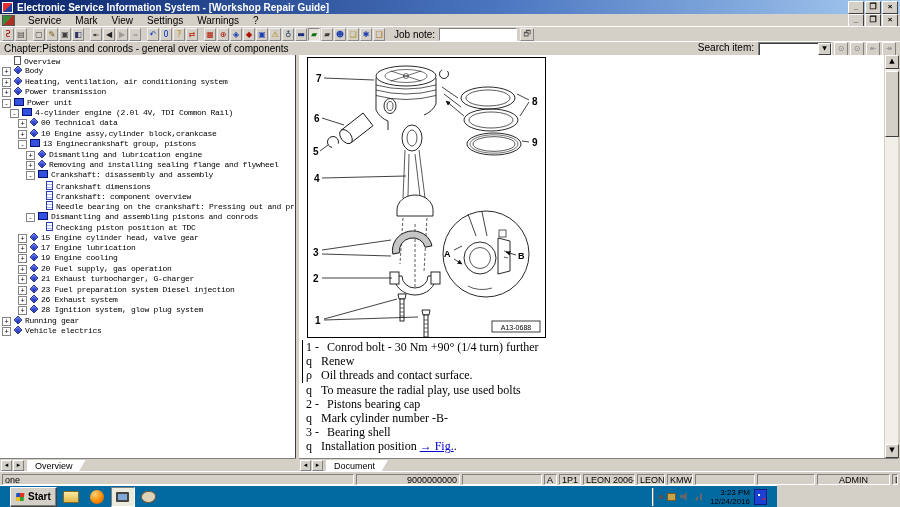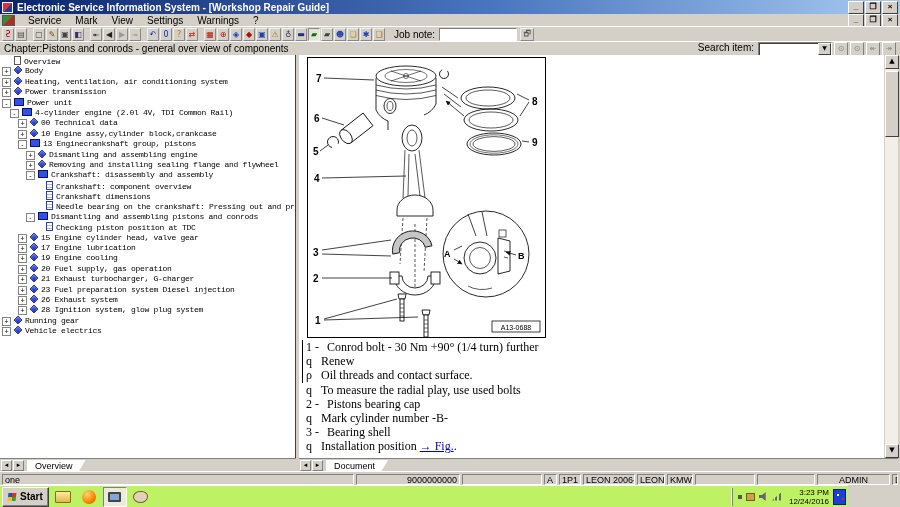--- a/index.html
+++ b/index.html
@@ -85,22 +85,22 @@
   .sheettab{height:12px;margin-top:1px;background:#fff;clip-path:polygon(0 0,100% 0,calc(100% - 7px) 100%,0 100%);
             padding:0 13px 0 8px;font-size:9px;line-height:12px;margin-left:3px}
 
   
   #statusbar{left:0;top:471px;width:900px;height:14px;background:#d4d0c8;border-top:1px solid #fff;
              display:flex;align-items:center;padding:1px 2px 0 0;box-sizing:border-box}
   .spanel{height:11px;line-height:10px;font-size:9px;border:1px solid;border-color:#808080 #fff #fff #808080;
           margin-left:2px;padding:0 2px;box-sizing:border-box;white-space:nowrap;overflow:hidden}
 
   
-  #taskbar{left:0;top:485px;width:848px;height:22px;background:#bef264;border-top:1px solid #fff;
-           display:flex;align-items:center;padding:0 2px;box-sizing:border-box}
+  #taskbar{left:0;top:485px;width:777px;height:22px;background:#0369a1;border-top:1px solid #fff;
+           display:flex;align-items:center;padding:0 10px;box-sizing:border-box}
   #startbtn{height:18px;display:inline-flex;align-items:center;padding:0 5px;background:#d4d0c8;
             border:1px solid;border-color:#fff #404040 #404040 #fff;box-shadow:inset -1px -1px 0 #808080;font-weight:bold;font-size:10px}
   .startlogo{width:8px;height:8px;margin-right:4px;background:
       conic-gradient(from 0deg at 50% 50%, #e03020 0 25%, #30a030 0 50%, #f0c020 0 75%, #2050c0 0);transform:skewX(-6deg)}
   .qlbtn{width:22px;height:18px;margin-left:2px;display:inline-flex;align-items:center;justify-content:center;border:1px solid transparent}
   .qlbtn.pressed{background:#ece9dd;border:1px solid;border-color:#808080 #fff #fff #808080}
   .folder{width:14px;height:10px;background:linear-gradient(#ffe9a0,#e0b84c);border:1px solid #8a6a20;border-radius:1px}
   .firefox{width:14px;height:14px;border-radius:50%;background:radial-gradient(circle at 35% 30%,#ffd27a,#ff8a00 55%,#b84e00)}
   .monitor{width:13px;height:10px;background:#7fa8d8;border:2px solid #444;border-radius:1px;box-sizing:border-box}
   .palette{width:13px;height:10px;background:#ded2b8;border:1px solid #7a5a30;border-radius:50% 45% 55% 50%}
@@ -229,25 +229,25 @@
   <div id="tree">
       <div class="trow" style="padding-left: 2px;"><span class="texp hid">+</span><span class="ti ti-root"></span><span class="tlabel">Overview</span></div>
       <div class="trow" style="padding-left: 2px;"><span class="texp">+</span><span class="ti ti-diamond"></span><span class="tlabel">Body</span></div>
       <div class="trow" style="padding-left: 2px;"><span class="texp">+</span><span class="ti ti-diamond"></span><span class="tlabel">Heating, ventilation, air conditioning system</span></div>
       <div class="trow" style="padding-left: 2px;"><span class="texp">+</span><span class="ti ti-diamond"></span><span class="tlabel">Power transmission</span></div>
       <div class="trow" style="padding-left: 2px;"><span class="texp">-</span><span class="ti ti-book"></span><span class="tlabel">Power unit</span></div>
       <div class="trow" style="padding-left: 10px;"><span class="texp">-</span><span class="ti ti-book"></span><span class="tlabel">4-cylinder engine (2.0l 4V, TDI Common Rail)</span></div>
       <div class="trow" style="padding-left: 18px;"><span class="texp">+</span><span class="ti ti-diamond"></span><span class="tlabel">00 Technical data</span></div>
       <div class="trow" style="padding-left: 18px;"><span class="texp">+</span><span class="ti ti-diamond"></span><span class="tlabel">10 Engine assy,cylinder block,crankcase</span></div>
       <div class="trow" style="padding-left: 18px;"><span class="texp">-</span><span class="ti ti-book"></span><span class="tlabel">13 Enginecrankshaft group, pistons</span></div>
-      <div class="trow" style="padding-left: 26px;"><span class="texp">+</span><span class="ti ti-diamond"></span><span class="tlabel">Dismantling and assembling engine</span></div>
+      <div class="trow" style="padding-left: 26px;"><span class="texp">+</span><span class="ti ti-diamond"></span><span class="tlabel">Dismantling and lubrication engine</span></div>
       <div class="trow" style="padding-left: 26px;"><span class="texp">+</span><span class="ti ti-diamond"></span><span class="tlabel">Removing and installing sealing flange and flywheel</span></div>
       <div class="trow" style="padding-left: 26px;"><span class="texp">-</span><span class="ti ti-book"></span><span class="tlabel">Crankshaft: disassembly and assembly</span></div>
+      <div class="trow" style="padding-left: 34px;"><span class="texp hid">+</span><span class="ti ti-doc"></span><span class="tlabel">Crankshaft dimensions</span></div>
       <div class="trow" style="padding-left: 34px;"><span class="texp hid">+</span><span class="ti ti-doc"></span><span class="tlabel">Crankshaft: component overview</span></div>
-      <div class="trow" style="padding-left: 34px;"><span class="texp hid">+</span><span class="ti ti-doc"></span><span class="tlabel">Crankshaft dimensions</span></div>
       <div class="trow" style="padding-left: 34px;"><span class="texp hid">+</span><span class="ti ti-doc"></span><span class="tlabel">Needle bearing on the crankshaft: Pressing out and pre</span></div>
       <div class="trow" style="padding-left: 26px;"><span class="texp">-</span><span class="ti ti-book"></span><span class="tlabel">Dismantling and assembling pistons and conrods</span></div>
       <div class="trow" style="padding-left: 34px;"><span class="texp hid">+</span><span class="ti ti-doc"></span><span class="tlabel">Checking piston position at TDC</span></div>
       <div class="trow" style="padding-left: 18px;"><span class="texp">+</span><span class="ti ti-diamond"></span><span class="tlabel">15 Engine cylinder head, valve gear</span></div>
       <div class="trow" style="padding-left: 18px;"><span class="texp">+</span><span class="ti ti-diamond"></span><span class="tlabel">17 Engine lubrication</span></div>
       <div class="trow" style="padding-left: 18px;"><span class="texp">+</span><span class="ti ti-diamond"></span><span class="tlabel">19 Engine cooling</span></div>
       <div class="trow" style="padding-left: 18px;"><span class="texp">+</span><span class="ti ti-diamond"></span><span class="tlabel">20 Fuel supply, gas operation</span></div>
       <div class="trow" style="padding-left: 18px;"><span class="texp">+</span><span class="ti ti-diamond"></span><span class="tlabel">21 Exhaust turbocharger, G-charger</span></div>
       <div class="trow" style="padding-left: 18px;"><span class="texp">+</span><span class="ti ti-diamond"></span><span class="tlabel">23 Fuel preparation system Diesel injection</span></div>
       <div class="trow" style="padding-left: 18px;"><span class="texp">+</span><span class="ti ti-diamond"></span><span class="tlabel">26 Exhaust system</span></div>

